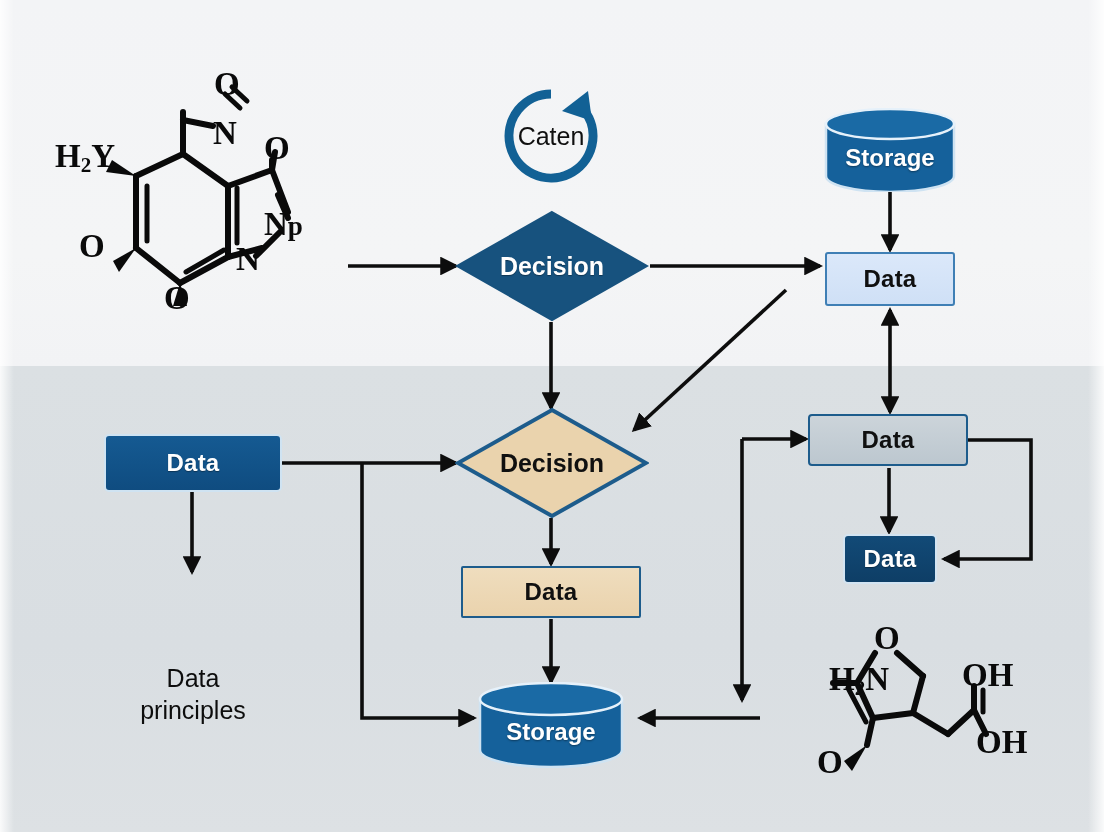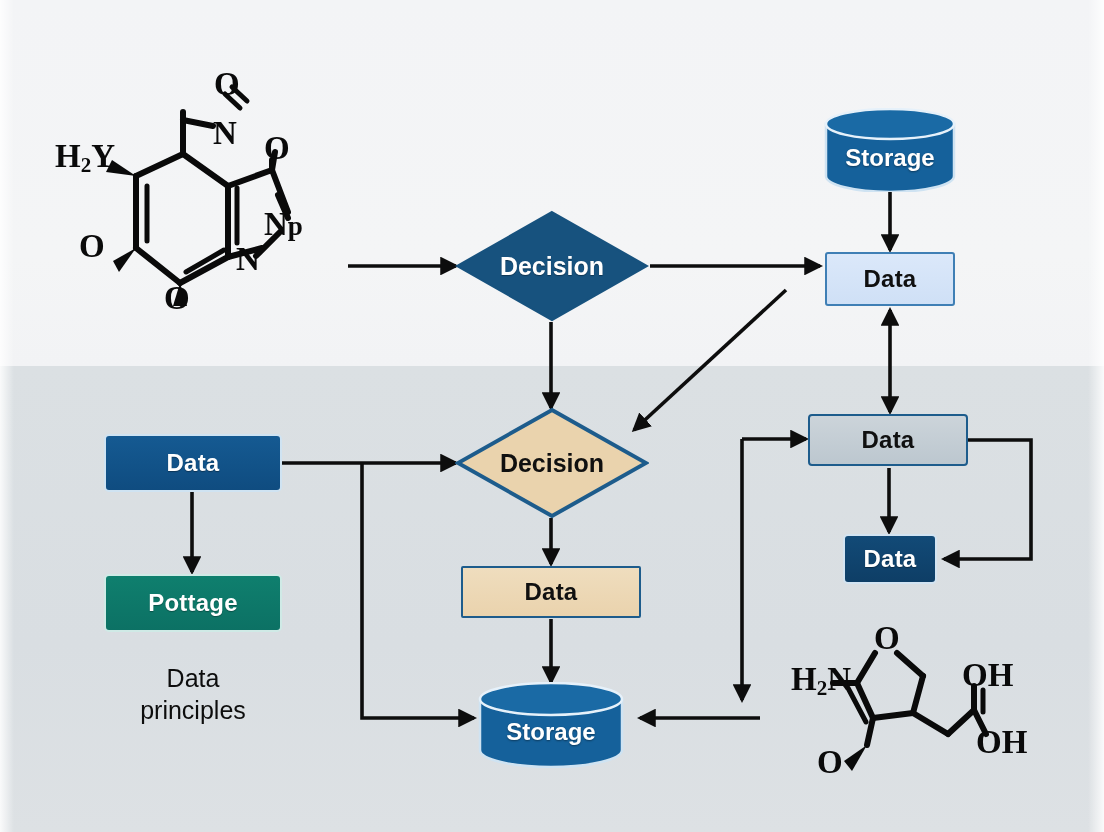--- a/index.html
+++ b/index.html
@@ -267,21 +267,21 @@
       <path d="M 983,712 L 983,690" stroke-width="5"></path>
 
       <path d="M 974,710 L 986,734"></path>
 
       <path d="M 873,718 L 867,745"></path>
     </g>
     <g fill="#0a0a0a" stroke="none">
       <polygon points="867,745 844,761 852,771"></polygon>
     </g>
   </svg>
-  <div class="chem-label" style="left:791px; top:663px;">
+  <div class="chem-label" style="left:829px; top:663px;">
     <span>H</span><sub>2</sub><span>N</span>
   </div>
   <div class="chem-label" style="left:874px; top:622px;">
     <span>O</span>
   </div>
   <div class="chem-label" style="left:962px; top:659px;">
     <span>OH</span>
   </div>
   <div class="chem-label" style="left:976px; top:726px;">
     <span>OH</span>
@@ -327,20 +327,27 @@
 
       <line x1="551" y1="619" x2="551" y2="682" marker-end="url(#ah)"></line>
 
       <path d="M 742,439 L 806,439" marker-end="url(#ah)"></path>
       <path d="M 742,439 L 742,700" marker-end="url(#ah)"></path>
 
       <line x1="760" y1="718" x2="640" y2="718" marker-end="url(#ah)"></line>
     </g>
   </svg>
 
+  <div id="refresh-badge" style="left:500px; top:85px; width:102px; height:102px;">
+    <svg width="102" height="102" viewBox="0 0 102 102">
+      <path d="M 51 9 A 42 42 0 1 0 84 25" stroke="#126195" stroke-width="9" fill="none" stroke-linecap="butt"></path>
+      <polygon points="88,6 92,36 62,26" fill="#126195"></polygon>
+    </svg>
+    <div id="refresh-text">Caten</div>
+  </div>
 
   <div class="diamond-wrap" style="left:455px; top:210px; width:194px; height:112px;">
     <svg width="194" height="112" viewBox="0 0 194 112">
       <polygon points="97,2 192,56 97,110 2,56" fill="#17527e" stroke="#17527e" stroke-width="2"></polygon>
     </svg>
     <div class="diamond-label light">Decision</div>
   </div>
 
   <div class="diamond-wrap" style="left:455px; top:407px; width:194px; height:112px;">
     <svg width="194" height="112" viewBox="0 0 194 112">
@@ -366,23 +373,20 @@
   </div>
 
   <div class="node rect rect-darknavy" style="left:843px; top:534px; width:94px; height:50px;">
     <span>Data</span>
   </div>
 
   <div class="node rect rect-navy" style="left:104px; top:434px; width:178px; height:58px;">
     <span>Data</span>
   </div>
 
-  <div class="node rect rect-teal" style="left:104px; top:574px; width:178px; height:58px;">
-    <span>Pottage</span>
-  </div>
 
   <div class="caption" style="left:104px; top:662px; width:178px;">Data
 principles</div>
 
   <div class="node rect rect-tan" style="left:461px; top:566px; width:180px; height:52px;">
     <span>Data</span>
   </div>
 
   <div class="cyl" style="left:478px; top:682px; width:146px; height:86px;">
     <svg width="146" height="86" viewBox="0 0 146 86">

